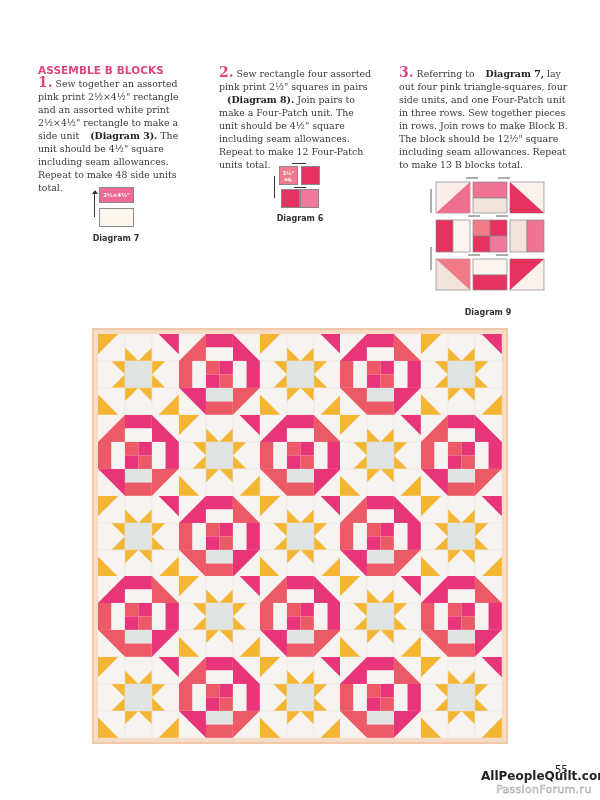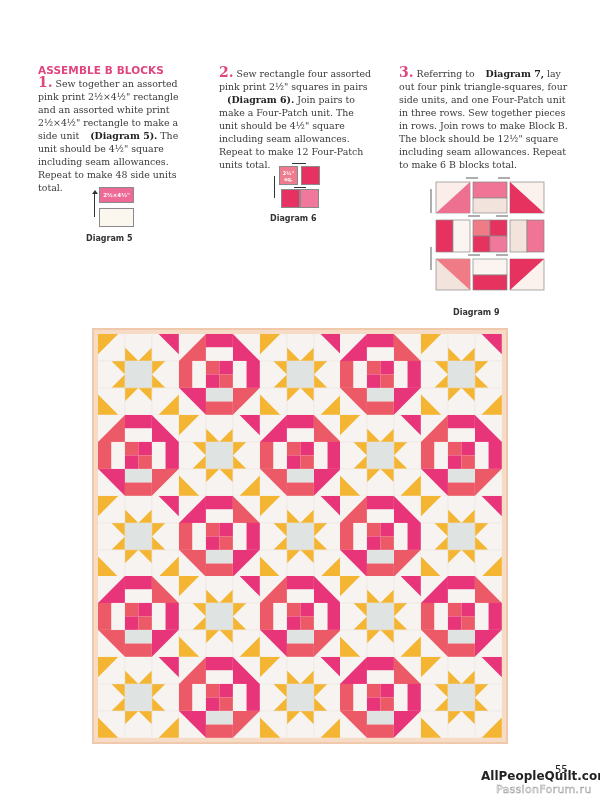--- a/index.html
+++ b/index.html
@@ -7,21 +7,21 @@
   body { position: relative; font-family: "DejaVu Serif", serif; color: #333333; }
 
   .col { position: absolute; top: 64px; font-size: 9.4px; line-height: 13px; color: #3a3a3a; }
   .col1 { left: 38px; width: 150px; }
   .col2 { left: 219px; width: 155px; top: 66px; }
   .col3 { left: 399px; width: 175px; top: 66px; }
   .section-title { font-family: "DejaVu Sans", sans-serif; font-weight: bold; color: #e0457f; font-size: 10.5px; letter-spacing: 0.1px; line-height: 12px; }
   .step-num { font-family: "DejaVu Serif", serif; font-weight: bold; color: #e0457f; font-size: 14px; }
   .bold { font-weight: bold; color: #222; padding-left: 8px; }
 
-  .diagram-label { position: absolute; font-family: "DejaVu Sans", sans-serif; font-weight: bold; font-size: 8px; color: #333; text-align: left; line-height: 10px; }
+  .diagram-label { position: absolute; font-family: "DejaVu Sans", sans-serif; font-weight: bold; font-size: 8px; color: #333; text-align: center; line-height: 10px; }
 
   
   .d5-pink { position: absolute; left: 99px; top: 187px; width: 35px; height: 16px; background: #ec6a95; border: 1px solid #8a8a8a; color: #fff; font-family: "DejaVu Sans", sans-serif; font-size: 5.5px; font-weight: bold; display: flex; align-items: center; justify-content: center; }
   .d5-white { position: absolute; left: 99px; top: 208px; width: 35px; height: 19px; background: #fbf6ee; border: 1px solid #8a8a8a; }
   .arrow-v { position: absolute; width: 1px; background: #333; }
   .arrow-h { position: absolute; height: 1px; background: #333; }
 
   .sq { position: absolute; border: 1px solid #8a8a8a; }
 
   
@@ -34,40 +34,40 @@
   .footer-page { position: absolute; left: 555px; top: 764px; font-family: "DejaVu Sans", sans-serif; font-size: 10px; color: #222; }
   .watermark { position: absolute; left: 496px; top: 783px; font-family: "DejaVu Sans", sans-serif; font-size: 11px; color: #ffffff; -webkit-text-stroke: 0.5px #9a9a9a; letter-spacing: 0.3px; }
 </style>
 </head>
 <body>
 
 <div class="col col1">
   <div class="section-title">ASSEMBLE B BLOCKS</div>
   <div>
     <span class="step-num">1.</span>
-    <span>Sew together an assorted pink print 2½×4½" rectangle and an assorted white print 2½×4½" rectangle to make a side unit </span><span class="bold">(Diagram 5).</span><span> The unit should be 4½" square including seam allowances. Repeat to make 48 side units total.</span>
+    <span>Sew together an assorted pink print 2½×4½" rectangle and an assorted white print 2½×4½" rectangle to make a side unit </span><span class="bold">(Diagram 3).</span><span> The unit should be 4½" square including seam allowances. Repeat to make 48 side units total.</span>
   </div>
 </div>
 
 <div class="col col2">
   <span class="step-num">2.</span>
-  <span>Sew rectangle four assorted pink print 2½" squares in pairs </span><span class="bold">(Diagram 6).</span><span> Join pairs to make a Four-Patch unit. The unit should be 4½" square including seam allowances. Repeat to make 12 Four-Patch units total.</span>
+  <span>Sew rectangle four assorted pink print 2½" squares in pairs </span><span class="bold">(Diagram 8).</span><span> Join pairs to make a Four-Patch unit. The unit should be 4½" square including seam allowances. Repeat to make 12 Four-Patch units total.</span>
 </div>
 
 <div class="col col3">
   <span class="step-num">3.</span>
-  <span>Referring to </span><span class="bold">Diagram 7,</span><span> lay out four pink triangle-squares, four side units, and one Four-Patch unit in three rows. Sew together pieces in rows. Join rows to make Block B. The block should be 12½" square including seam allowances. Repeat to make 6 B blocks total.</span>
+  <span>Referring to </span><span class="bold">Diagram 7,</span><span> lay out four pink triangle-squares, four side units, and one Four-Patch unit in three rows. Sew together pieces in rows. Join rows to make Block B. The block should be 12½" square including seam allowances. Repeat to make 13 B blocks total.</span>
 </div>
 
 <div>
   <div class="d5-pink">2½×4½"</div>
   <div class="d5-white"></div>
   <div class="arrow-v" style="left:94px; top:193px; height:24px;"></div>
   <div style="position:absolute; left:91.5px; top:190px; width:0; height:0; border-left:3px solid transparent; border-right:3px solid transparent; border-bottom:4px solid #333;"></div>
-  <div class="diagram-label" style="left:86px; top:234px; width:60px;">Diagram 5</div>
+  <div class="diagram-label" style="left:86px; top:234px; width:60px;">Diagram 7</div>
 </div>
 
 <div>
   <div class="sq" style="left:279px; top:166px; width:19px; height:19px; background:#ee7b8e; color:#fff; font-family:'DejaVu Sans',sans-serif; font-size:5px; font-weight:bold; display:flex; align-items:center; justify-content:center; text-align:center; line-height:6px;">2½" sq.</div>
   <div class="sq" style="left:301px; top:166px; width:19px; height:19px; background:#e63262;"></div>
   <div class="sq" style="left:281px; top:189px; width:19px; height:19px; background:#e63262;"></div>
   <div class="sq" style="left:300px; top:189px; width:19px; height:19px; background:#f0789c;"></div>
   <div class="arrow-h" style="left:292px; top:163px; width:14px;"></div>
   <div class="arrow-h" style="left:294px; top:187px; width:12px;"></div>
   <div class="arrow-v" style="left:274px; top:176px; height:22px;"></div>

